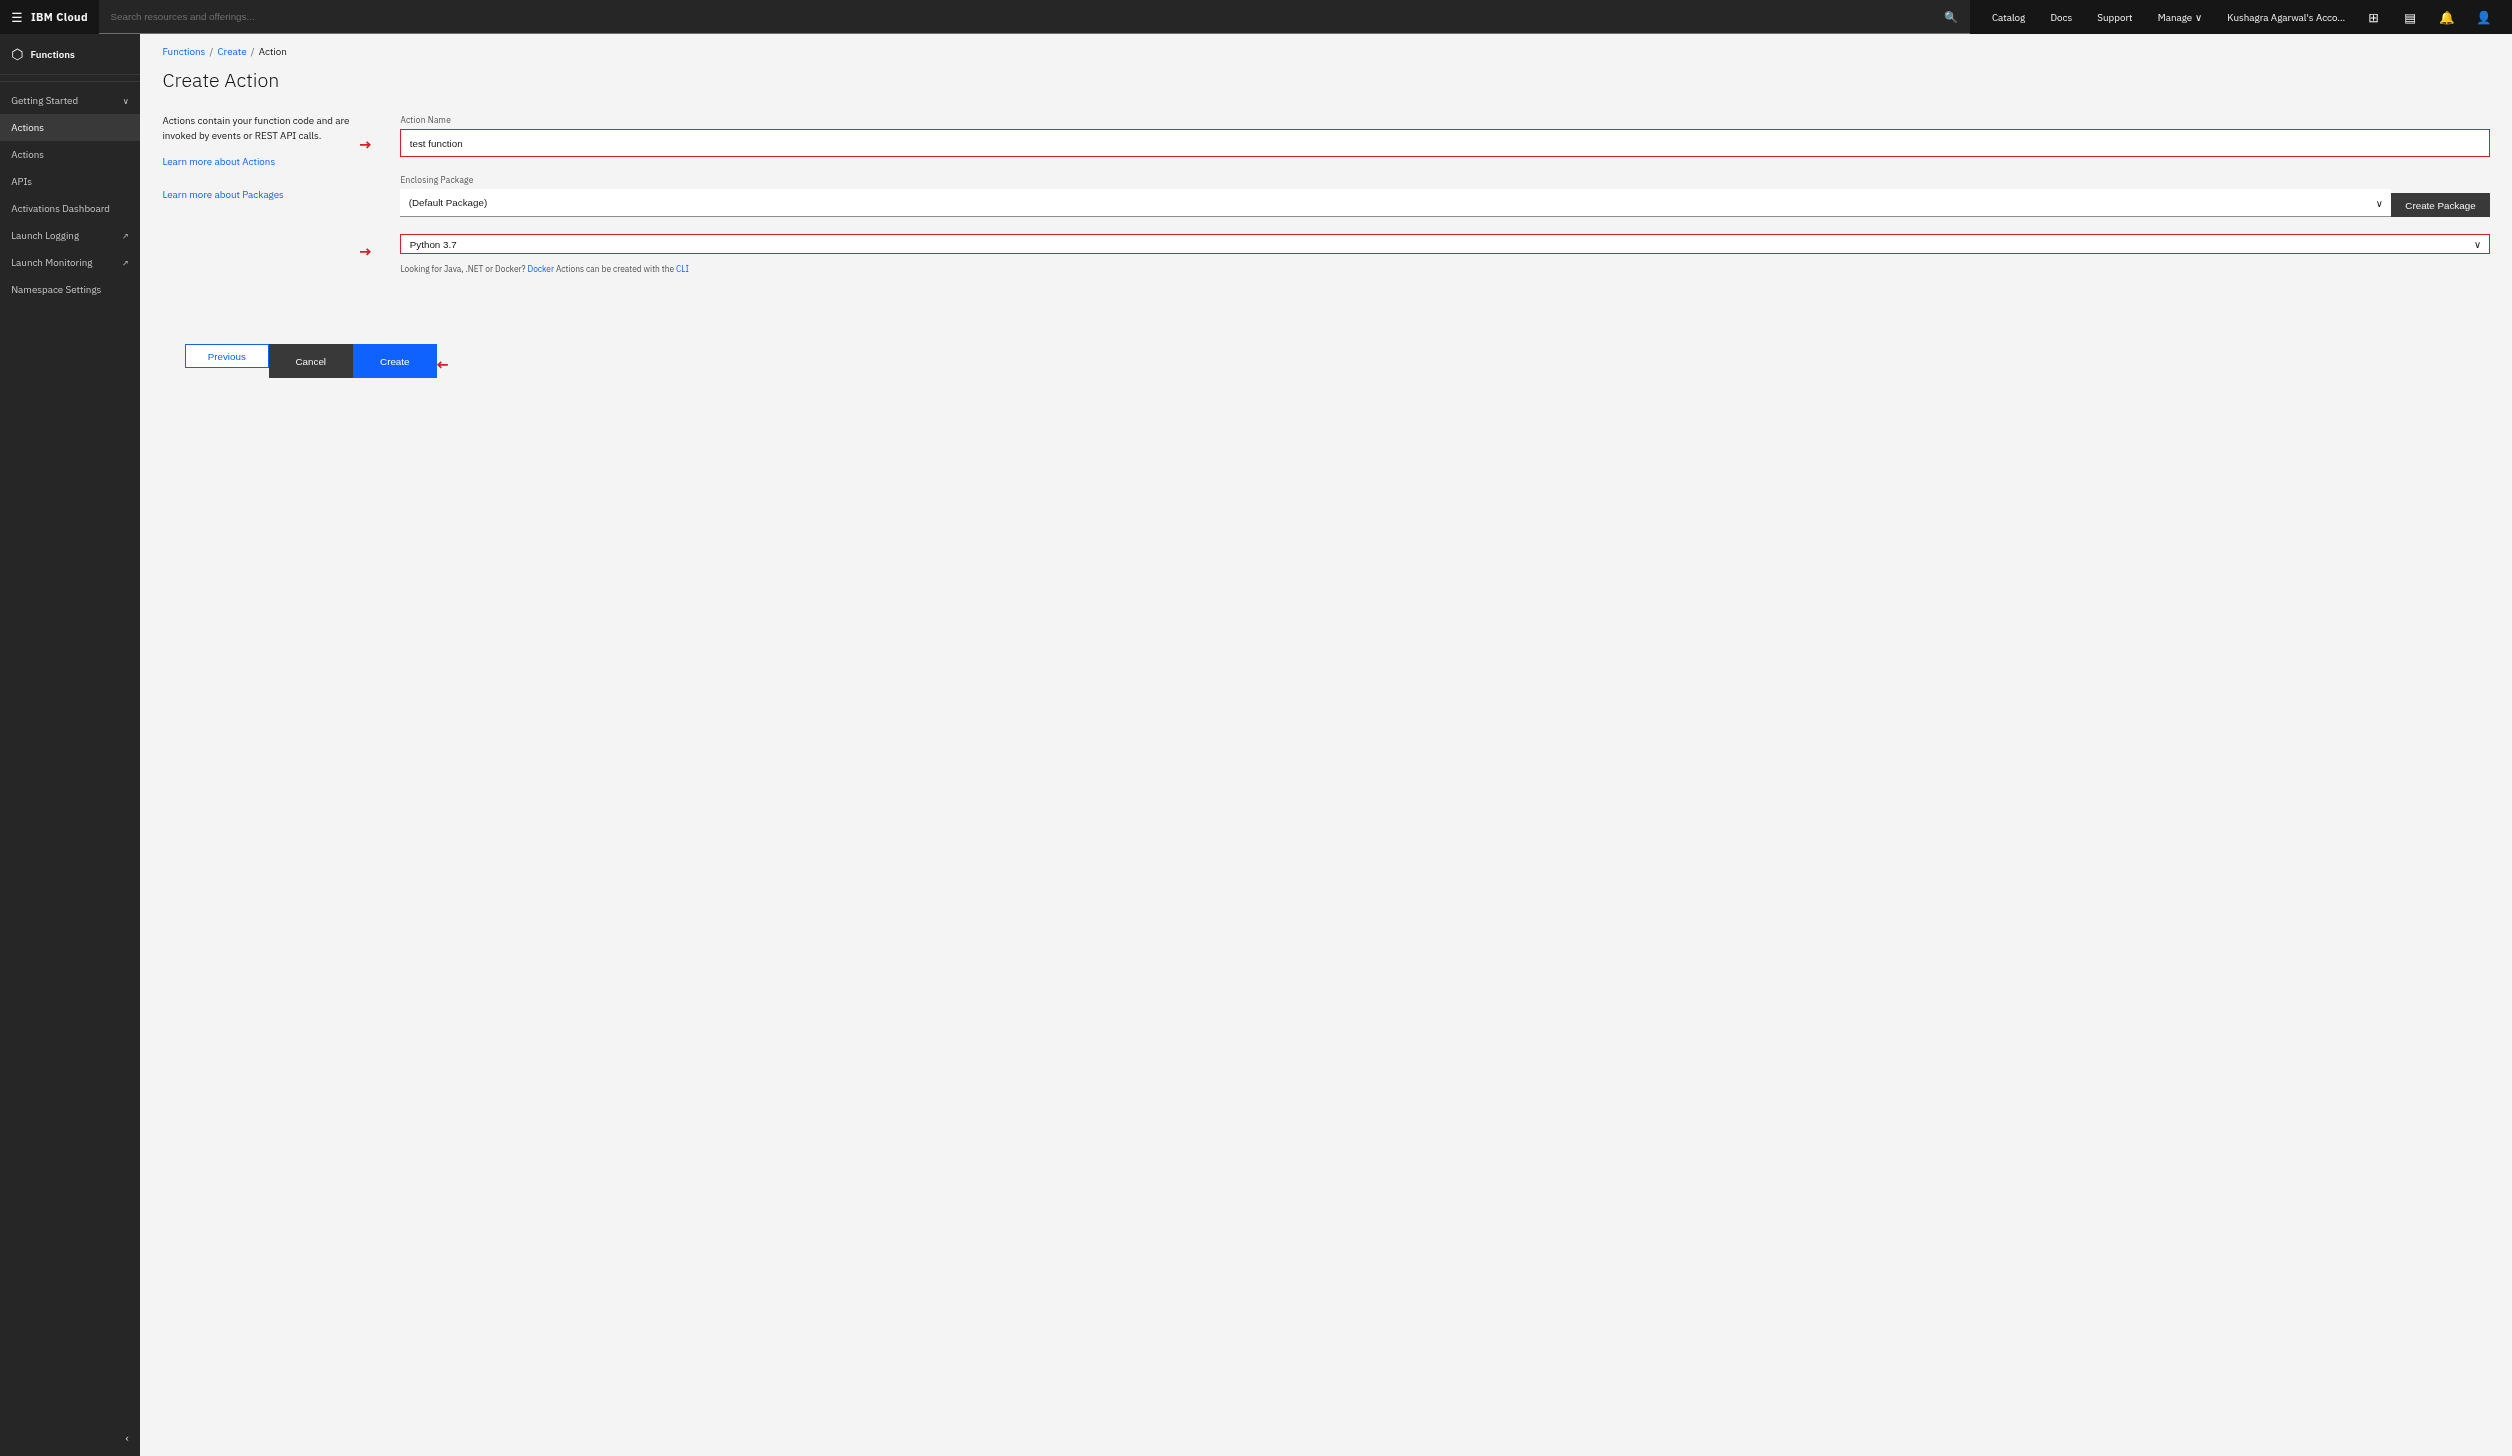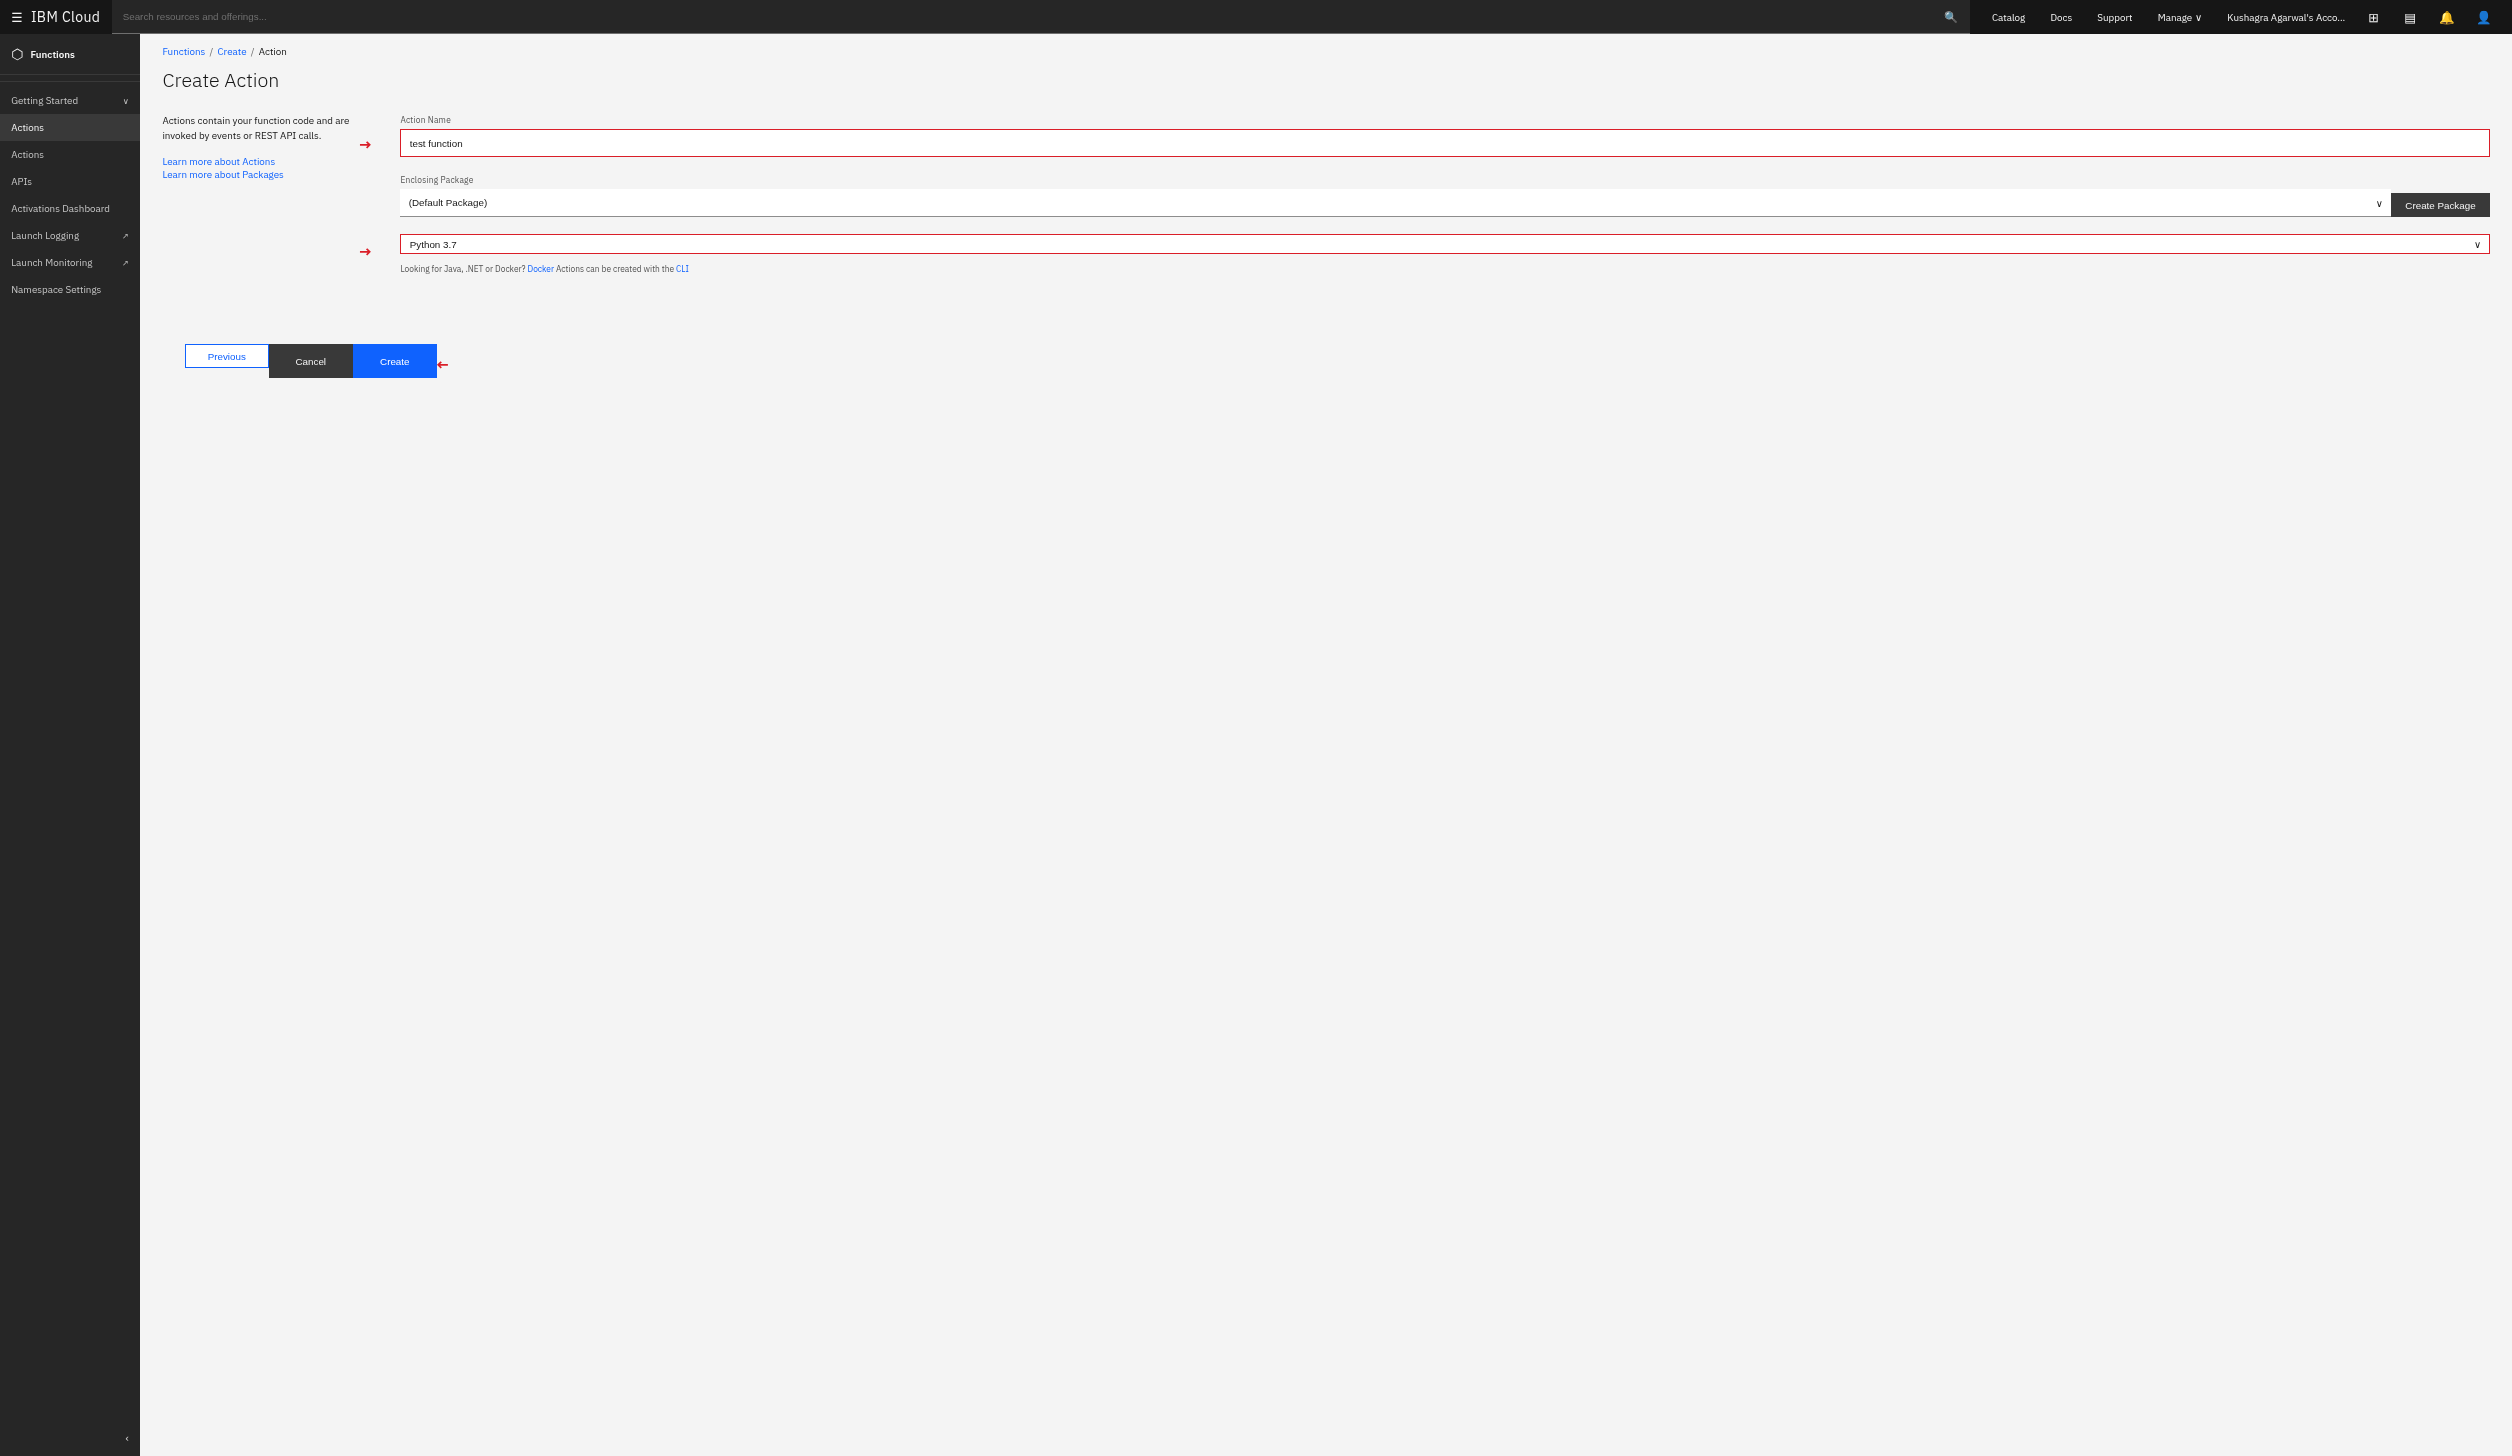--- a/index.html
+++ b/index.html
@@ -11,21 +11,21 @@
       color: #f4f4f4;
       display: flex;
       align-items: center;
       height: 34px;
       padding: 0 11.2px;
       flex-shrink: 0;
       z-index: 100;
     }
     .top-nav-left { display: flex; align-items: center; gap: 8.4px; flex: 0 0 auto; }
     .hamburger-icon { color: #f4f4f4; font-size: 12.6px; cursor: pointer; }
-    .ibm-logo { color: #f4f4f4; font-weight: 400; font-size: 14px; letter-spacing: 0.4px; }
+    .ibm-logo { color: #f4f4f4; font-weight: 700; font-size: 11px; letter-spacing: 0.4px; }
     .search-area {
       flex: 1;
       margin: 0 11.2px;
       display: flex;
       align-items: center;
       background: #262626;
       border-bottom: 0.7px solid #6f6f6f;
       height: 34px;
       padding: 0 11.2px;
     }
@@ -118,21 +118,21 @@
     .description-section {
       display: flex;
       gap: 28px;
       margin-bottom: 28px;
     }
     .description-text {
       max-width: 210px;
       flex-shrink: 0;
     }
     .description-text p { color: #161616; font-size: 9.8px; line-height: 1.5; margin-bottom: 11.2px; }
-    .description-links { display: flex; flex-direction: column; gap: 0; }
+    .description-links { display: flex; flex-direction: column; gap: 20px; }
     .description-link { color: #0f62fe; font-size: 9.8px; cursor: pointer; text-decoration: none; }
 
     .field-group { display: flex; flex-direction: column; gap: 4.2px; }
     .field-label { font-size: 8.4px; color: #525252; font-weight: 400; letter-spacing: 0.2px; }
     .field-input {
       width: 100%;
       height: 28px;
       padding: 0 8.4px;
       border: 0.7px solid #e0e0e0;
       border-bottom: 0.7px solid #8d8d8d;

